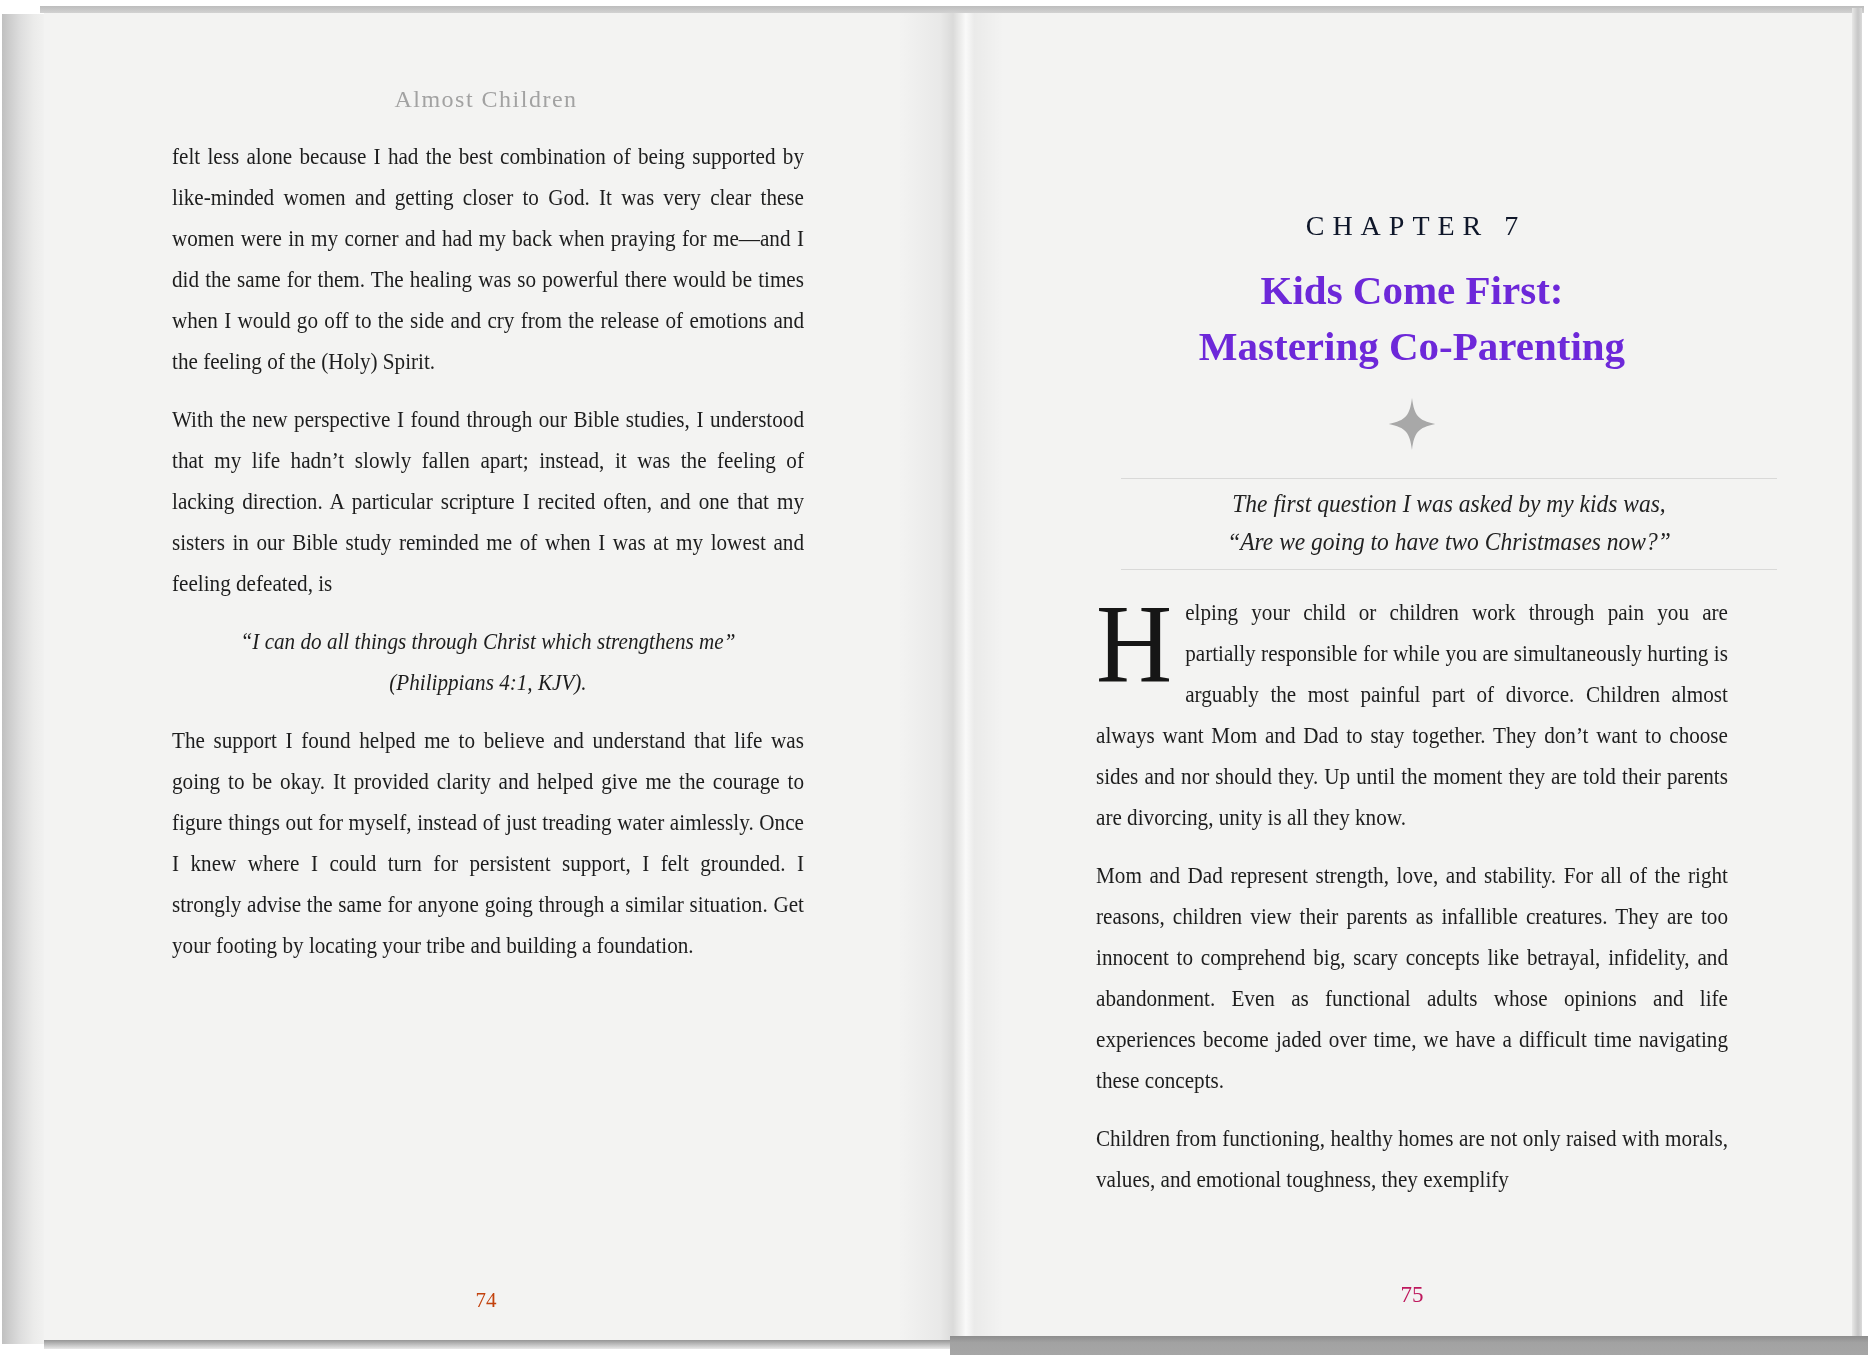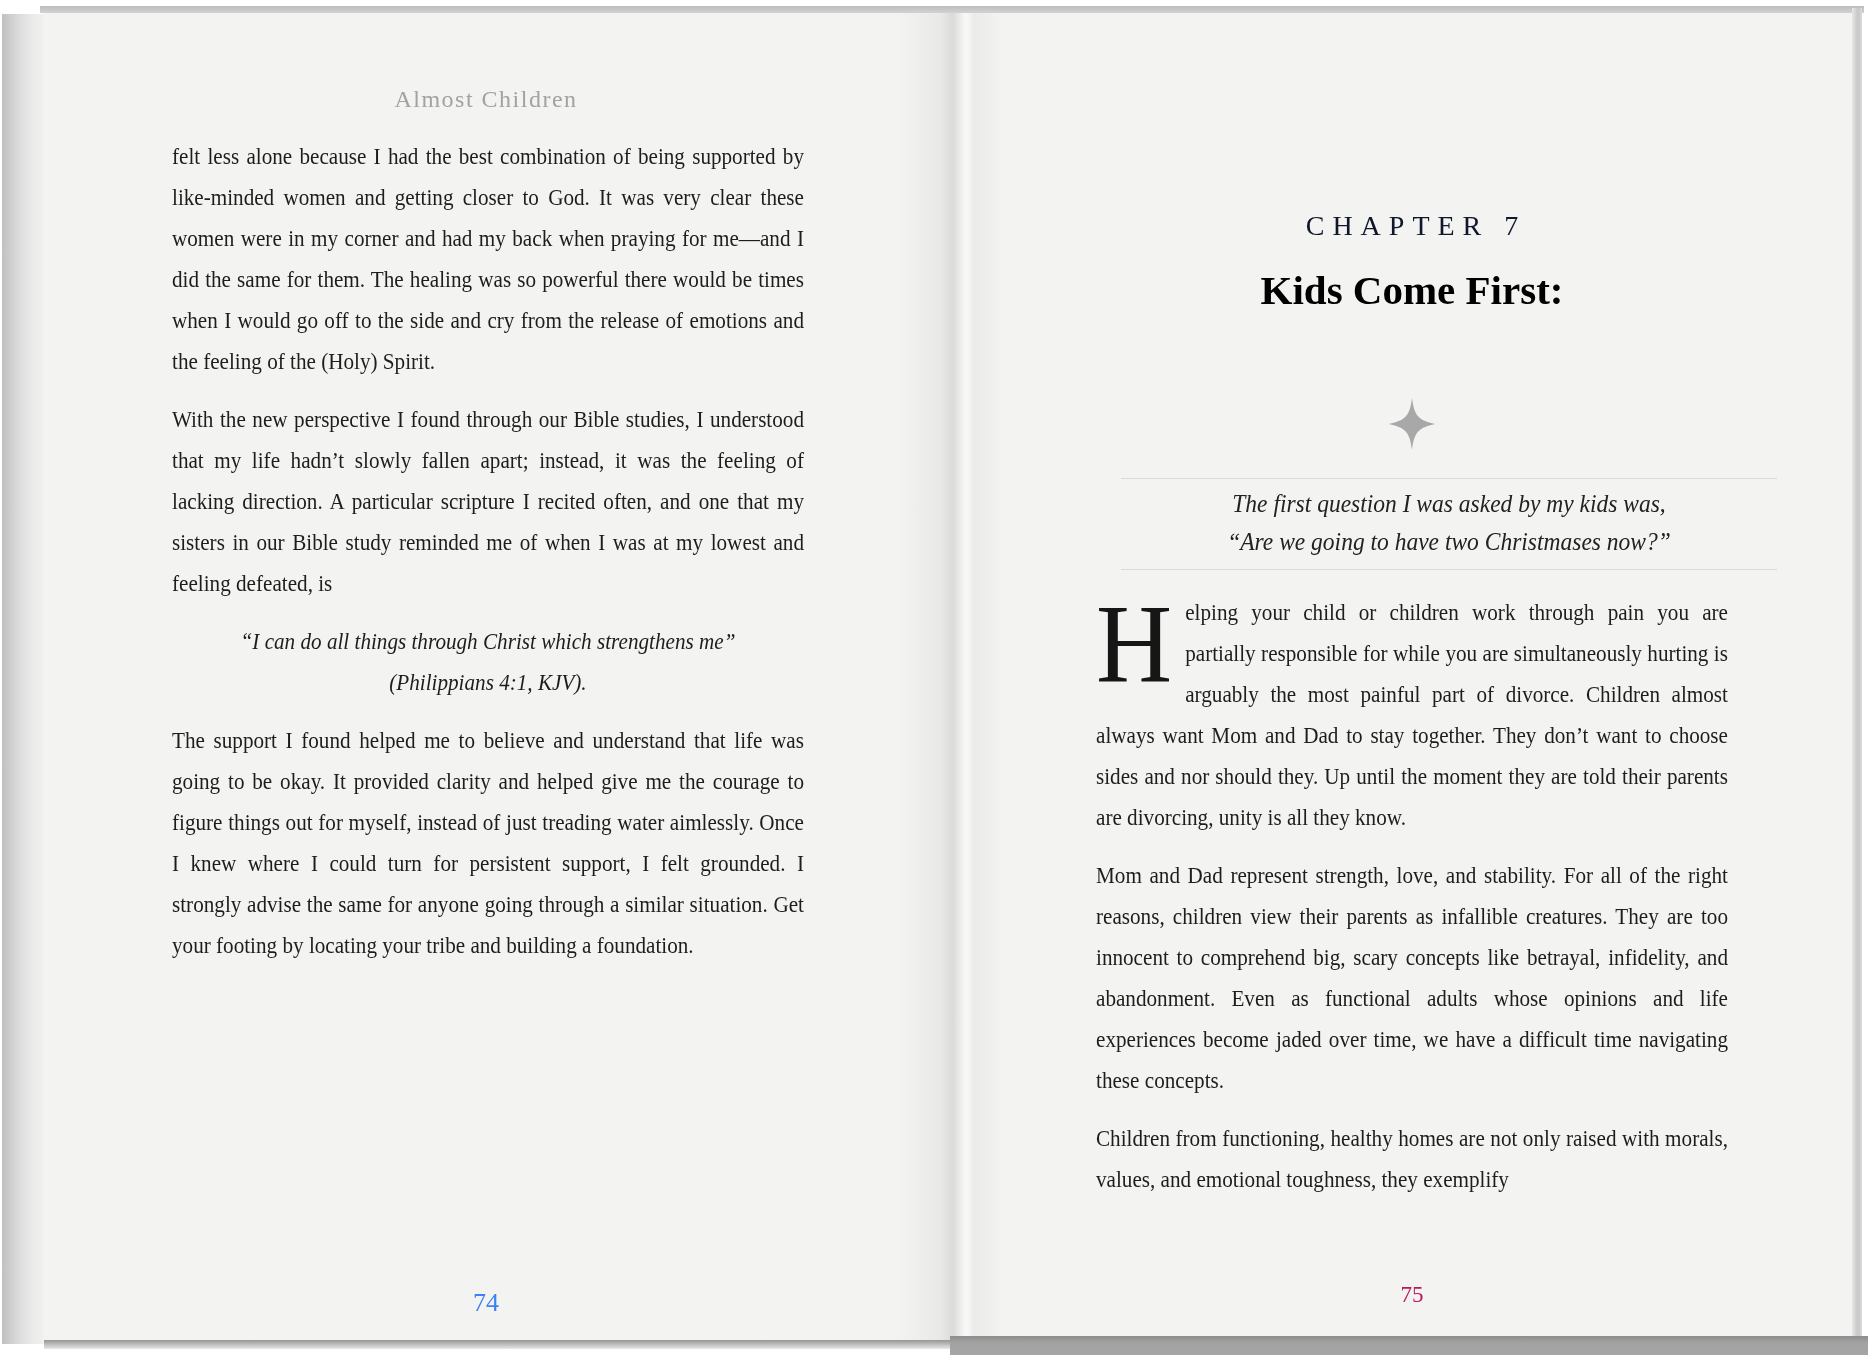--- a/index.html
+++ b/index.html
@@ -26,27 +26,27 @@
   
   .condense{width:106.38%;transform:scaleX(0.94);transform-origin:0 0;}
   .body-col p{margin:0 0 17px 0;font-size:22.5px;line-height:41px;
     text-align:justify;letter-spacing:0;hyphens:none;}
 
   
   .running-header{left:170px;top:86px;width:632px;text-align:center;
     font-size:24px;color:#a2a2a2;letter-spacing:1.5px;}
   .left-col{left:172px;top:136px;width:632px;}
   .scripture{font-style:italic;text-align:center !important;}
-  .pagenum-left{left:170px;top:1288px;width:632px;text-align:center;font-size:26px;color:#3b82f6;}
+  .pagenum-left{left:170px;top:1288px;width:632px;text-align:center;font-size:21px;color:#c2410c;}
 
   
   .chapter-label{left:1096px;top:210px;width:632px;text-align:center;
     font-size:28px;color:#0f172a;letter-spacing:8px;text-indent:8px;}
   .chapter-title{left:1096px;top:262px;width:632px;text-align:center;
-    font-size:41px;line-height:56px;font-weight:bold;color:#000000;margin:0;}
+    font-size:41px;line-height:56px;font-weight:bold;color:#6d28d9;margin:0;}
   .ornament{left:1096px;top:398px;width:632px;text-align:center;height:52px;}
   .ornament svg{display:inline-block;}
   .epigraph{left:1121px;top:478px;width:656px;
     border-top:1px solid #d9d9d8;border-bottom:1px solid #d9d9d8;
     padding:6px 0 8px 0;}
   .epigraph .ep-line{font-style:italic;font-size:25px;line-height:38px;
     text-align:center;color:#222222;}
   .right-col{left:1096px;top:592px;width:632px;}
   .dropcap{float:left;font-size:112px;line-height:90px;padding:6px 14px 0 0;
     color:#161616;}
@@ -77,20 +77,21 @@
   </div>
 
   <div class="abs pagenum-left">74</div>
 </section>
 
 <section>
   <div class="abs chapter-label">CHAPTER 7</div>
 
   <h1 class="abs chapter-title">
     <span>Kids Come First:</span><br>
+    <span>Mastering Co-Parenting</span>
   </h1>
 
   <div class="abs ornament">
     <svg width="48" height="52" viewBox="0 0 100 112" aria-hidden="true">
       <path d="M50 0 C55 38 63 48 100 56 C63 64 55 74 50 112 C45 74 37 64 0 56 C37 48 45 38 50 0 Z" fill="#a8a8a8"></path>
     </svg>
   </div>
 
   <div class="abs epigraph">
     <div class="condense">

